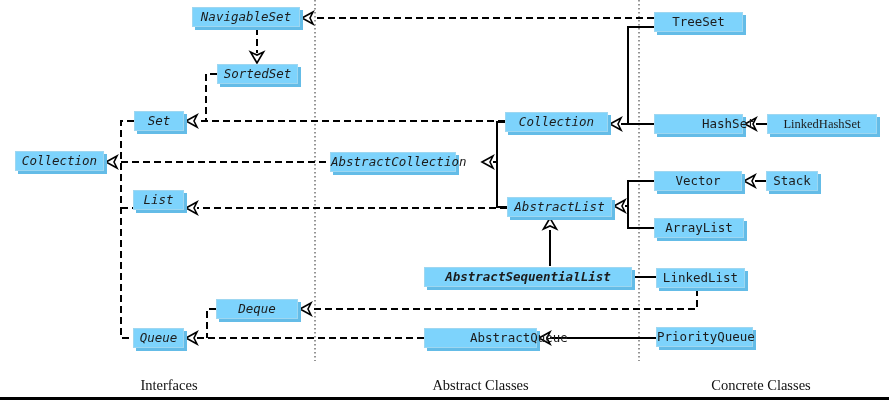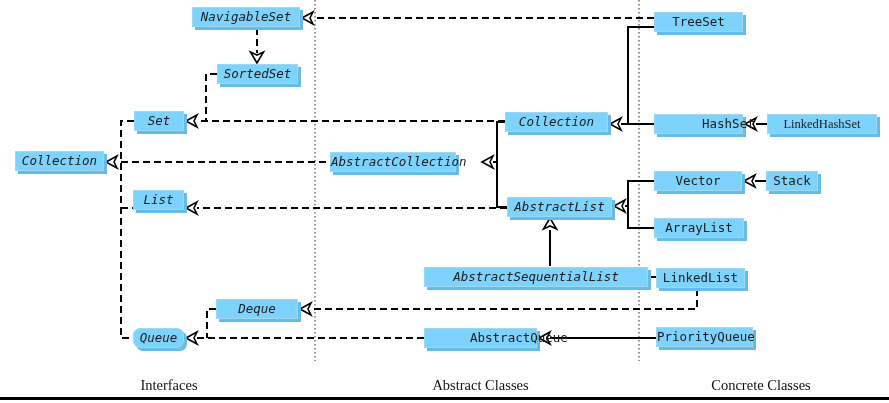--- a/index.html
+++ b/index.html
@@ -146,26 +146,26 @@
       <polygon class="arrow" points="539,338 550,332 547,338 550,344"></polygon>
     </g>
   </svg>
 
   <div class="node italic" style="left:15px;top:151px;width:89px;">Collection</div>
   <div class="node italic" style="left:134px;top:111px;width:50px;">Set</div>
   <div class="node italic" style="left:192px;top:7px;width:108px;">NavigableSet</div>
   <div class="node italic" style="left:217px;top:64px;width:81px;">SortedSet</div>
   <div class="node italic" style="left:133px;top:190px;width:51px;">List</div>
   <div class="node italic" style="left:216px;top:299px;width:82px;">Deque</div>
-  <div class="node italic" style="left:133px;top:328px;width:51px;border-radius:7px;">Queue</div>
+  <div class="node italic" style="left:133px;top:328px;width:51px;">Queue</div>
 
   <div class="node italic" style="left:330px;top:152px;width:126px;">AbstractCollection</div>
   <div class="node italic" style="left:505px;top:112px;width:103px;">Collection</div>
   <div class="node italic" style="left:507px;top:197px;width:105px;">AbstractList</div>
-  <div class="node italic" style="left:424px;top:267px;width:224px;">AbstractSequentialList</div>
+  <div class="node italic" style="left:424px;top:267px;width:208px;font-weight:bold;">AbstractSequentialList</div>
   <div class="node" style="left:424px;top:328px;width:113px;padding-left:45px;">AbstractQueue</div>
 
   <div class="node" style="left:654px;top:12px;width:89px;">TreeSet</div>
   <div class="node" style="left:654px;top:114px;width:89px;padding-left:47px;">HashSet</div>
   <div class="node" style="left:767px;top:114px;width:110px;font-family:Liberation Serif, serif;">LinkedHashSet</div>
   <div class="node" style="left:654px;top:171px;width:88px;">Vector</div>
   <div class="node" style="left:766px;top:171px;width:52px;">Stack</div>
   <div class="node" style="left:654px;top:218px;width:90px;">ArrayList</div>
   <div class="node" style="left:656px;top:268px;width:89px;">LinkedList</div>
   <div class="node" style="left:656px;top:327px;width:97px;">PriorityQueue</div>

